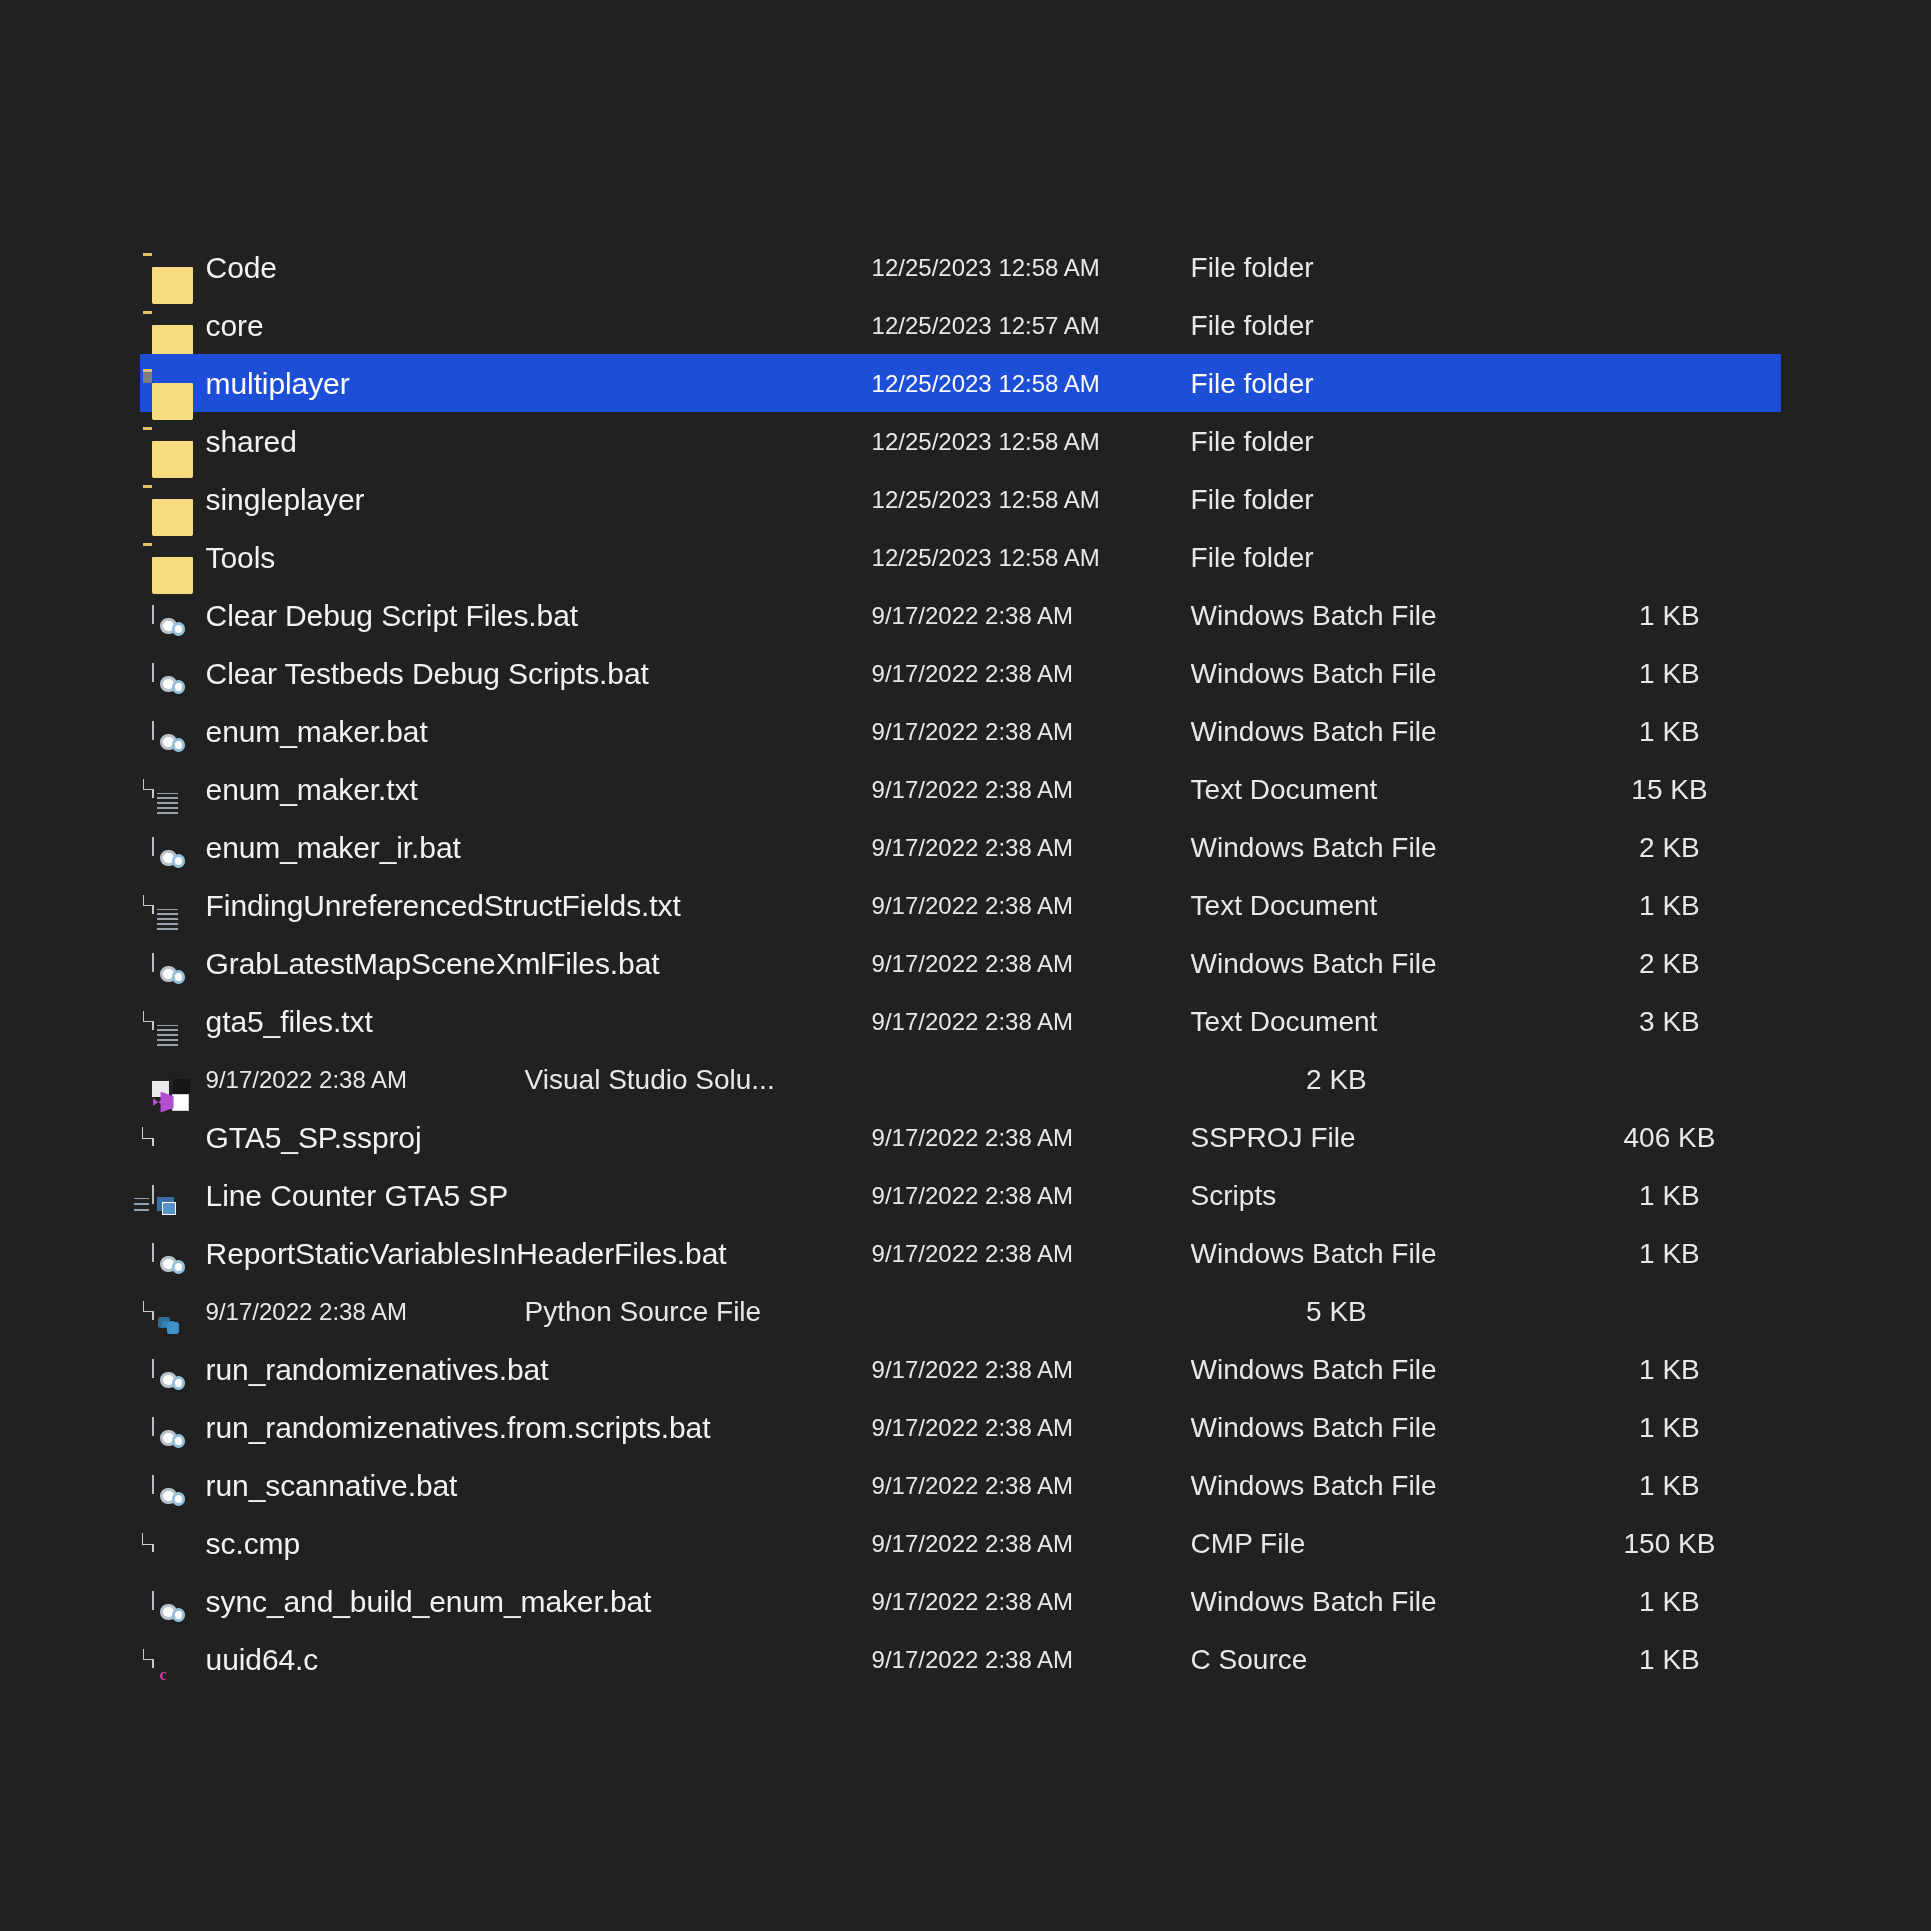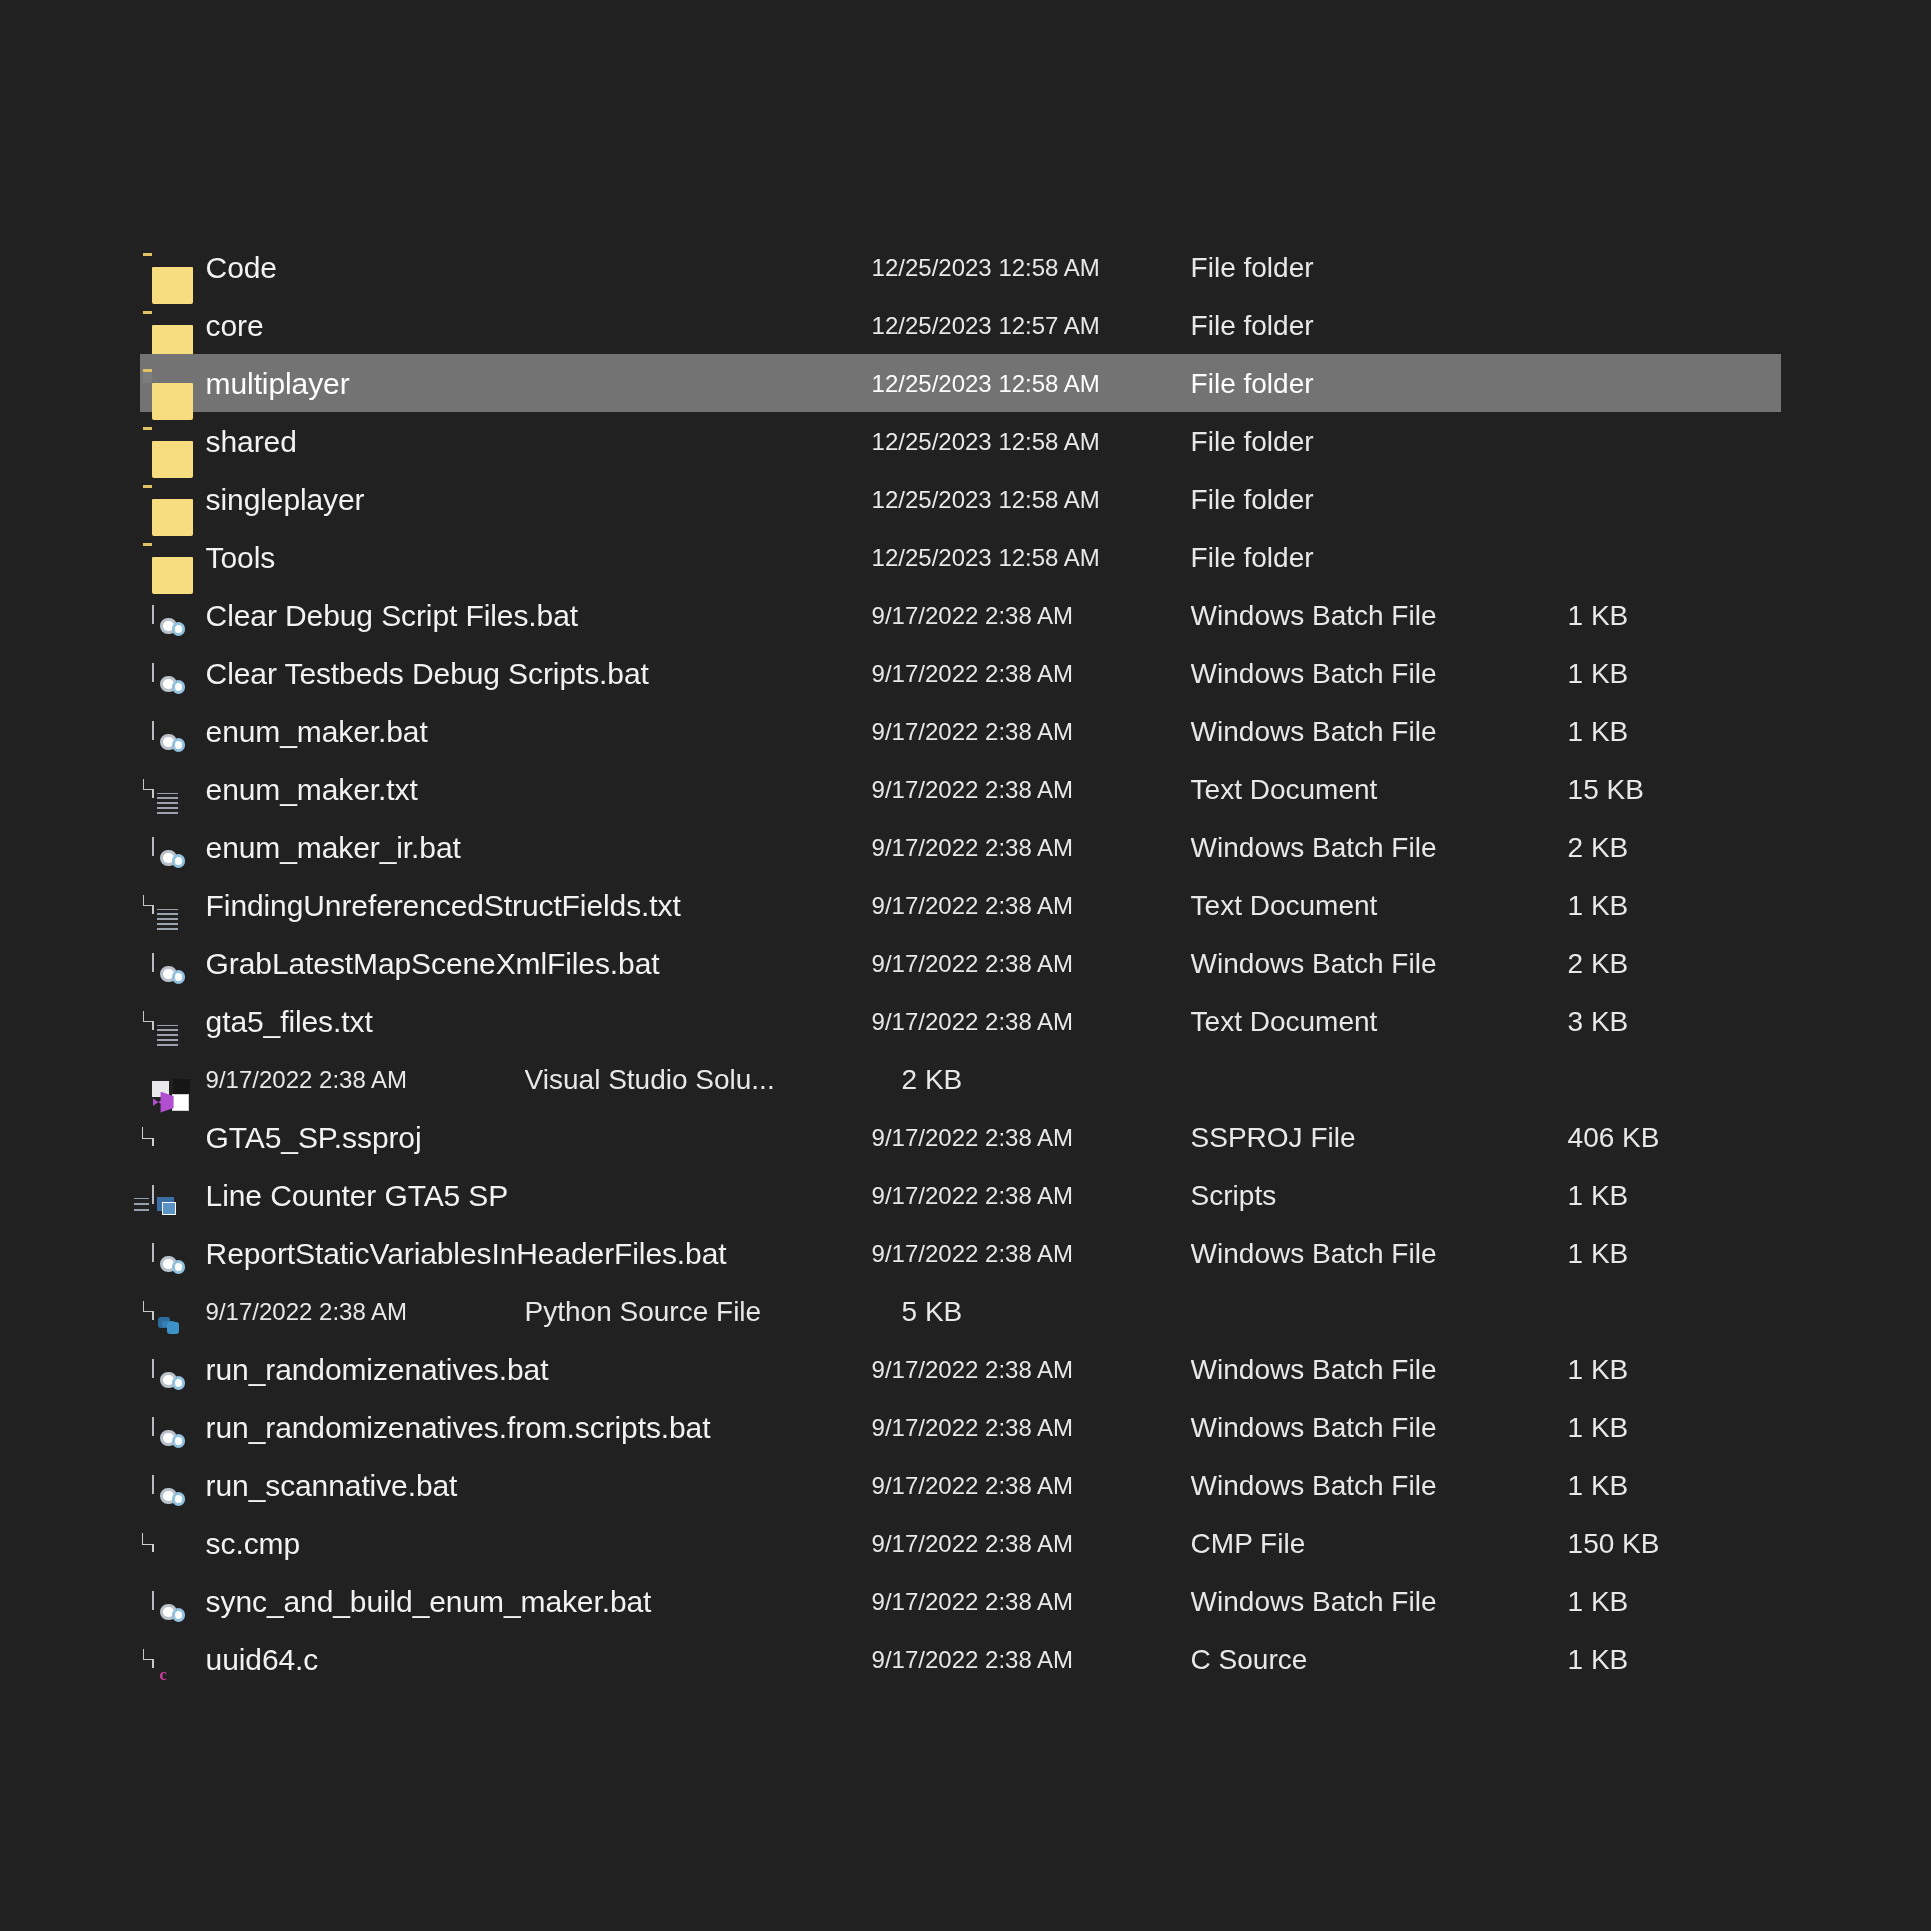--- a/index.html
+++ b/index.html
@@ -34,21 +34,21 @@
 
   .row {
     position: relative;
     height: 58px;
     display: flex;
     align-items: center;
     box-sizing: border-box;
     padding-left: 11.6px;
   }
   .row.selected {
-    background: #737373;
+    background: #1d4ed8;
   }
 
   .cell-icon {
     width: 54px;
     min-width: 54px;
     height: 44px;
     display: flex;
     align-items: center;
     justify-content: flex-start;
   }
@@ -78,21 +78,21 @@
     width: 377px;
     color: #e8e8e8;
     font-size: 28px;
     line-height: 35px;
     white-space: nowrap;
     overflow: hidden;
   }
 
   .cell-size {
     flex: 1 1 auto;
-    text-align: left;
+    text-align: center;
     padding-right: 9.7px;
     color: #e8e8e8;
     font-size: 28px;
     line-height: 35px;
     white-space: nowrap;
   }
 
   .row.selected .cell-name,
   .row.selected .cell-date,
   .row.selected .cell-type,

